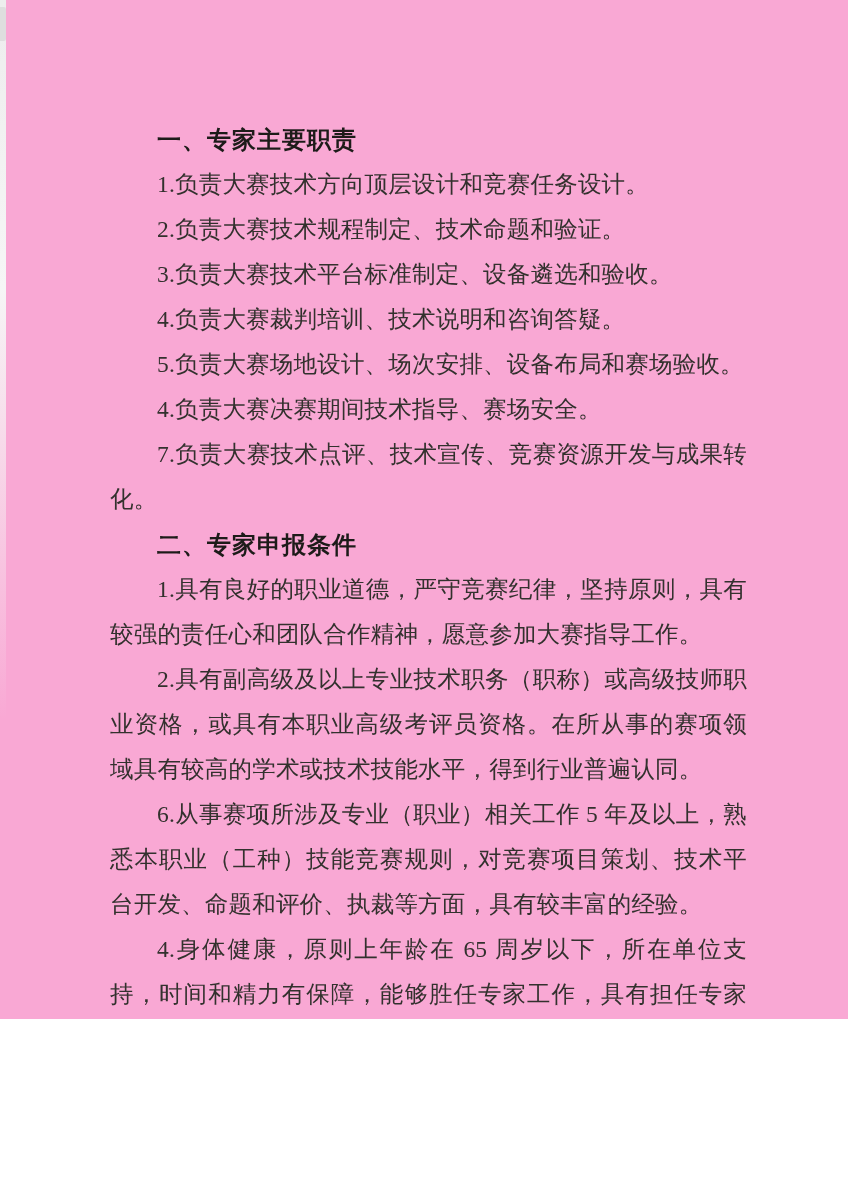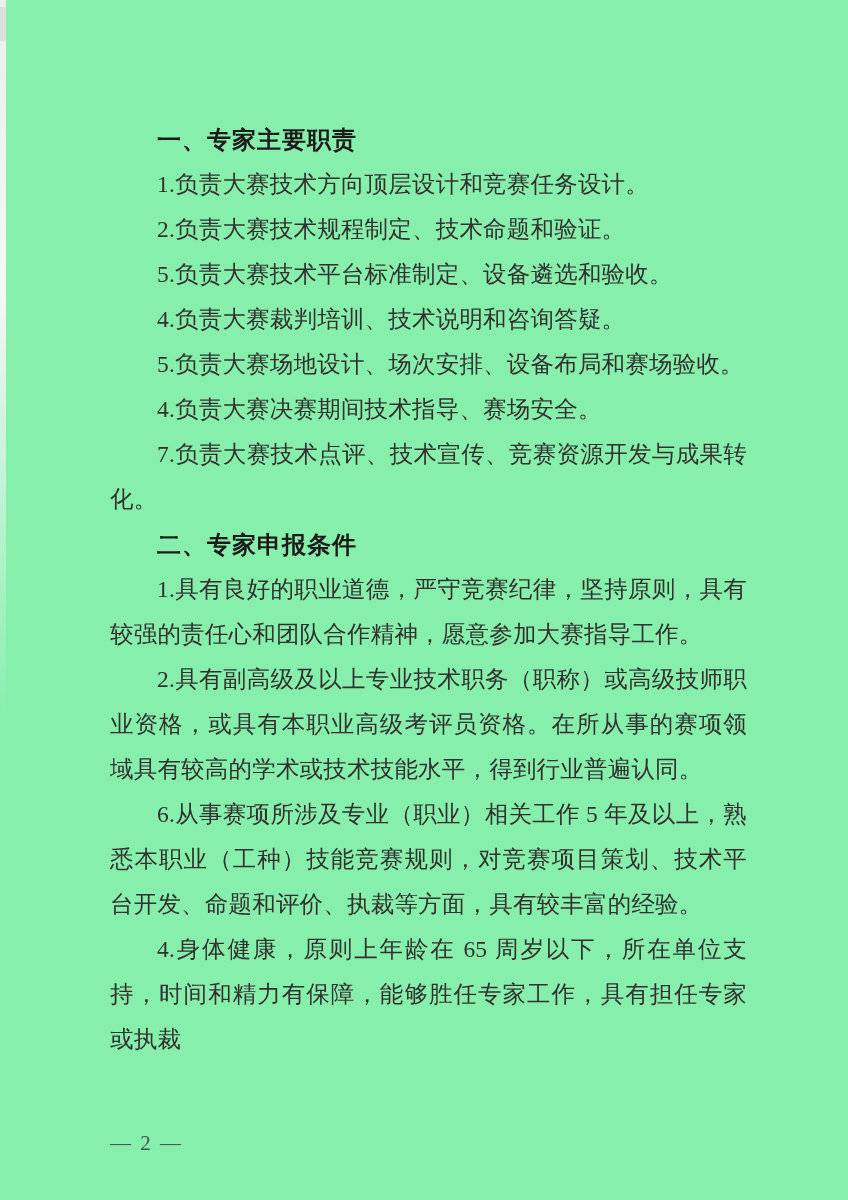--- a/index.html
+++ b/index.html
@@ -5,22 +5,22 @@
   * { margin: 0; padding: 0; box-sizing: border-box; }
 
   html, body {
     width: 848px;
     background: #ffffff;
   }
 
   .page {
     position: relative;
     width: 848px;
-    height: 1200px;
-    background: #86efac;
+    height: 1019px;
+    background: #f9a8d4;
     overflow: hidden;
     font-family: "Liberation Serif", "DejaVu Serif", serif;
   }
 
   
   .edge-band {
     position: absolute;
     left: 0; top: 0;
     width: 6px; height: 720px;
     background: linear-gradient(to bottom, #ededed 0%, #f6f6f6 40%, rgba(250,250,250,0) 100%);
@@ -80,21 +80,21 @@
 
   <div class="edge-band"></div>
   <div class="edge-notch"></div>
 
   <main class="content">
 
     <h2>一、专家主要职责</h2>
 
     <p>1.负责大赛技术方向顶层设计和竞赛任务设计。</p>
     <p>2.负责大赛技术规程制定、技术命题和验证。</p>
-    <p>5.负责大赛技术平台标准制定、设备遴选和验收。</p>
+    <p>3.负责大赛技术平台标准制定、设备遴选和验收。</p>
     <p>4.负责大赛裁判培训、技术说明和咨询答疑。</p>
     <p>5.负责大赛场地设计、场次安排、设备布局和赛场验收。</p>
     <p>4.负责大赛决赛期间技术指导、赛场安全。</p>
     <p>7.负责大赛技术点评、技术宣传、竞赛资源开发与成果转化。</p>
 
     <h2>二、专家申报条件</h2>
 
     <p>1.具有良好的职业道德，严守竞赛纪律，坚持原则，具有较强的责任心和团队合作精神，愿意参加大赛指导工作。</p>
     <p>2.具有副高级及以上专业技术职务（职称）或高级技师职业资格，或具有本职业高级考评员资格。在所从事的赛项领域具有较高的学术或技术技能水平，得到行业普遍认同。</p>
     <p>6.从事赛项所涉及专业（职业）相关工作 5 年及以上，熟悉本职业（工种）技能竞赛规则，对竞赛项目策划、技术平台开发、命题和评价、执裁等方面，具有较丰富的经验。</p>

